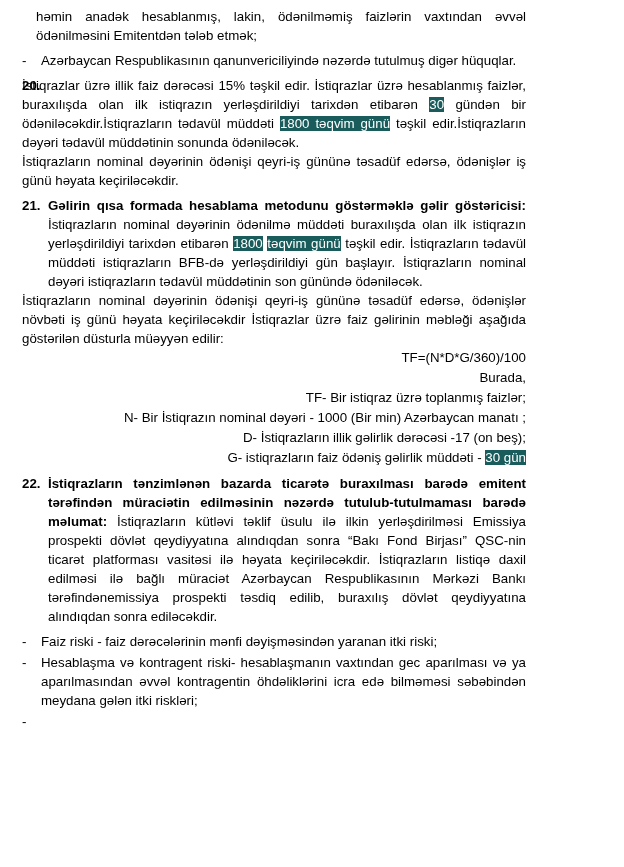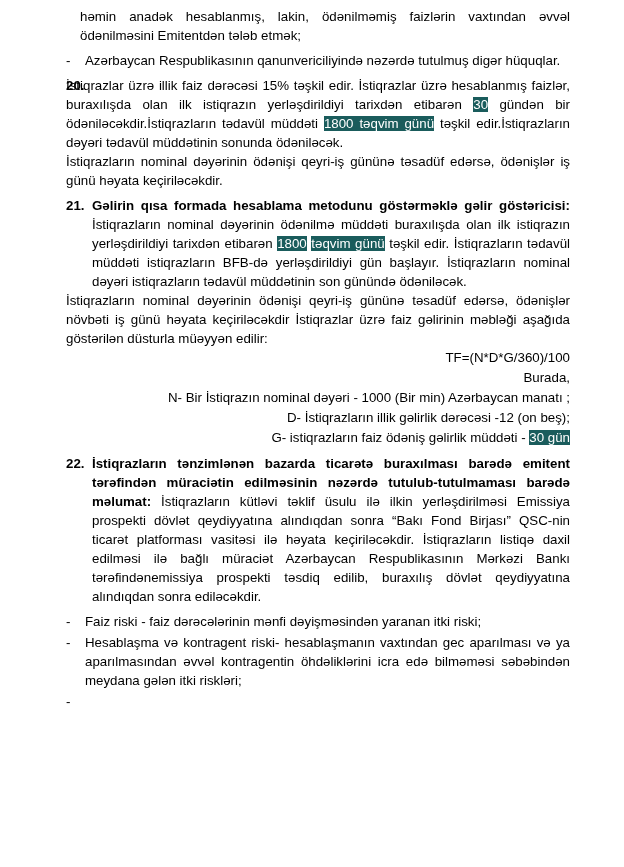--- a/index.html
+++ b/index.html
@@ -3,21 +3,21 @@
 <meta charset="utf-8">
 <style>
   * { margin:0; padding:0; box-sizing:border-box; }
   html,body { background:#ffffff; }
   body {
     width:624px; height:867px; overflow:hidden;
     color:#000;
     font-family:"Liberation Sans", sans-serif;
     font-size:13.3px; line-height:19px;
   }
-  .page { width:540px; height:867px; padding:7px 14px 0 22px; overflow:hidden;margin-left:44px; }
+  .page { width:540px; height:867px; padding:7px 14px 0 22px; overflow:hidden; }
   .para, .num-item, .dash-item { text-align:justify; }
   .bold { font-weight:700; }
   .hl { background:var(--hl,#1a5c5c); color:var(--hl-text,#fff); }
   .intro { margin-left:14px; }
   .num-item { position:relative; padding-left:26px; margin-top:6px; }
   .num-item > .num { position:absolute; left:0; top:0; }
   .dash-item { position:relative; padding-left:19px; margin-top:6px; }
   .dash-item > .dash { position:absolute; left:0; top:0; }
   .dash-item.tight { margin-top:2px; }
   .formula { padding-left:72px; }
@@ -46,22 +46,23 @@
 
   <div class="num-item">
     <span class="num bold">21.</span><span class="bold">Gəlirin qısa formada hesablama metodunu göstərməklə gəlir göstəricisi:</span><span> İstiqrazların nominal dəyərinin ödənilmə müddəti buraxılışda olan ilk istiqrazın yerləşdirildiyi tarixdən etibarən </span><span class="hl">1800</span><span> </span><span class="hl">təqvim günü</span><span> təşkil edir. İstiqrazların tədavül müddəti istiqrazların BFB-də yerləşdirildiyi gün başlayır. İstiqrazların nominal dəyəri istiqrazların tədavül müddətinin son günündə ödəniləcək.</span>
   </div>
 
   <p class="para">İstiqrazların nominal dəyərinin ödənişi qeyri-iş gününə təsadüf edərsə, ödənişlər növbəti iş günü həyata keçiriləcəkdir İstiqrazlar üzrə faiz gəlirinin məbləği aşağıda göstərilən düsturla müəyyən edilir:</p>
 
   <div class="formula">
     <p>TF=(N*D*G/360)/100</p>
     <p>Burada,</p>
+    <p>TF- Bir istiqraz üzrə toplanmış faizlər;</p>
     <p>N- Bir İstiqrazın nominal dəyəri - 1000 (Bir min) Azərbaycan manatı ;</p>
-    <p>D- İstiqrazların illik gəlirlik dərəcəsi -12 (on beş);</p>
+    <p>D- İstiqrazların illik gəlirlik dərəcəsi -17 (on beş);</p>
     <p><span>G- istiqrazların faiz ödəniş gəlirlik müddəti - </span><span class="hl">30 gün</span></p>
   </div>
 
   <div class="num-item">
     <span class="num bold">22.</span><span class="bold">İstiqrazların tənzimlənən bazarda ticarətə buraxılması barədə emitent tərəfindən müraciətin edilməsinin nəzərdə tutulub-tutulmaması barədə məlumat:</span><span> İstiqrazların kütləvi təklif üsulu ilə ilkin yerləşdirilməsi Emissiya prospekti dövlət qeydiyyatına alındıqdan sonra “Bakı Fond Birjası” QSC-nin ticarət platforması vasitəsi ilə həyata keçiriləcəkdir. İstiqrazların listiqə daxil edilməsi ilə bağlı müraciət Azərbaycan Respublikasının Mərkəzi Bankı tərəfindənemissiya prospekti təsdiq edilib, buraxılış dövlət qeydiyyatına alındıqdan sonra ediləcəkdir.</span>
   </div>
 
 
 
   <div class="dash-item">

